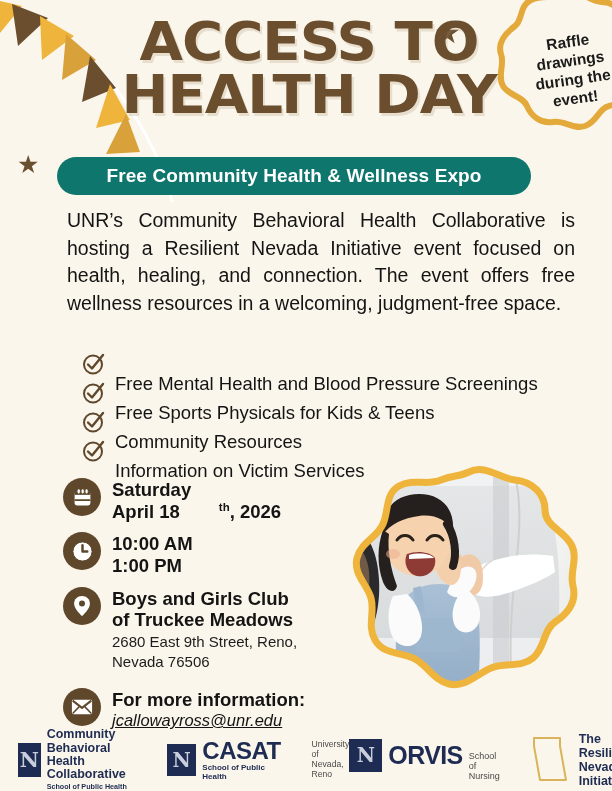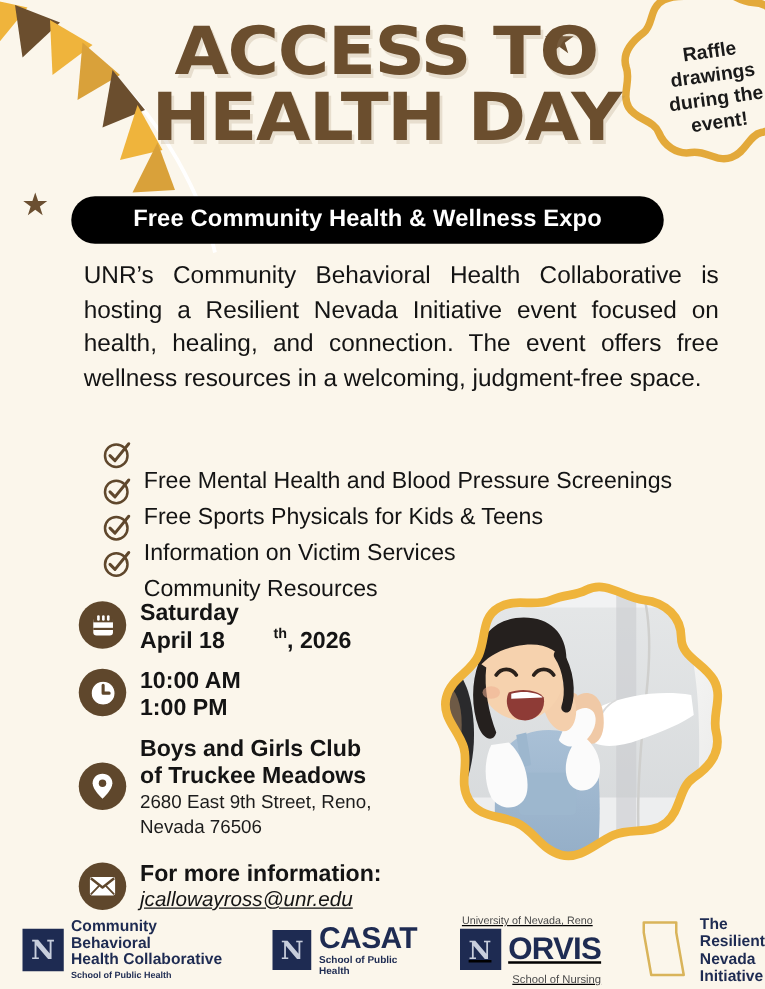--- a/index.html
+++ b/index.html
@@ -40,41 +40,41 @@
     letter-spacing:-1px;
     text-shadow:2px 3px 0 rgba(160,135,105,0.22);
     line-height:0.93;
   }
   .t1 { font-size:53px; transform:scaleX(1.06); }
   .t2 { font-size:53px; transform:scaleX(1.06); margin-top:4px; }
 
   
   .pill {
     position:absolute; left:57px; top:157px; width:474px; height:38px;
-    background:#000000; border-radius:19px;
+    background:#0f766e; border-radius:19px;
     display:flex; align-items:center; justify-content:center;
     color:#FFFFFF; font-weight:bold; font-size:19px; letter-spacing:0.1px;
   }
 
   
   .intro {
     position:absolute; left:67px; top:207px; width:508px;
     font-size:19.5px; line-height:1.42; color:#141414;
     text-align:justify;
   }
 
   
   .checklist { position:absolute; left:82px; top:351px; width:500px; }
   .check-row { display:flex; align-items:center; height:26px; margin-bottom:3px; }
   .check-icon { width:24px; height:24px; flex:0 0 24px; margin-right:9px; }
   .check-label { font-size:18.5px; color:#141414;margin-top:40px; }
 
   
   .details { position:absolute; left:63px; top:478px; width:300px; }
-  .det-row { display:flex; align-items:center; margin-bottom:10px; }
+  .det-row { display:flex; align-items:flex-start; margin-bottom:10px; }
   .det-icon {
     width:38px; height:38px; flex:0 0 38px; margin-right:11px;
     background:#5F472C; border-radius:50%;
     display:flex; align-items:center; justify-content:center;
   }
   .det-body { padding-top:1px; }
   .det-strong { font-weight:bold; font-size:18.5px; color:#141414; line-height:1.17; }
   .det-sub { font-size:15px; color:#1C1C1C; line-height:1.22; margin-top:2px; }
   .det-link { font-size:16.5px; color:#141414; text-decoration:underline; display:inline-block; margin-top:1px;font-style:italic; }
   sup.ord { font-size:0.62em; vertical-align:super;padding-left:39px; }
@@ -97,21 +97,21 @@
   .l-cbhc .nmark { width:34px; height:34px; font-size:21px; }
   .l-cbhc .logo-txt { margin-left:6px; font-size:12.5px; }
   .l-cbhc .sml { font-size:7.2px; font-weight:bold; margin-top:2px; }
 
   .l-casat { margin-left:30px; }
   .l-casat .nmark { width:32px; height:32px; font-size:20px; }
   .l-casat .logo-txt { margin-left:6px; }
   .l-casat .big { font-size:24px; letter-spacing:-0.5px; }
   .l-casat .sml { font-size:8px; font-weight:bold; margin-top:1px; }
 
-  .l-orvis { margin-left:26px; flex-direction:column; align-items:flex-start;text-decoration:underline; }
+  .l-orvis { margin-left:26px; flex-direction:row; align-items:flex-start; }
   .l-orvis .topline { font-size:8.6px; color:#4A4A4A; margin-left:2px; margin-bottom:2px; }
   .l-orvis .inner { display:flex; align-items:center; }
   .l-orvis .nmark { width:33px; height:33px; font-size:20px; }
   .l-orvis .big { font-size:25px; color:#1E2B52; font-weight:bold; letter-spacing:-0.6px; margin-left:6px; }
   .l-orvis .sml { font-size:9px; color:#4A4A4A; margin-left:6px; margin-top:2px; }
 
   .l-rni { margin-left:30px; }
   .l-rni .logo-txt { margin-left:7px; font-size:12.5px; line-height:1.12; }
 </style>
 </head>
@@ -187,28 +187,28 @@
         <circle cx="11" cy="12.5" r="9" fill="none" stroke="#5F472C" stroke-width="2"></circle>
         <path d="M6 12.5 L10 16.5 L21 3" fill="none" stroke="#5F472C" stroke-width="2.4" stroke-linecap="round" stroke-linejoin="round"></path>
       </svg>
       <span class="check-label">Free Sports Physicals for Kids &amp; Teens</span>
     </div>
     <div class="check-row">
       <svg class="check-icon" viewBox="0 0 24 24">
         <circle cx="11" cy="12.5" r="9" fill="none" stroke="#5F472C" stroke-width="2"></circle>
         <path d="M6 12.5 L10 16.5 L21 3" fill="none" stroke="#5F472C" stroke-width="2.4" stroke-linecap="round" stroke-linejoin="round"></path>
       </svg>
-      <span class="check-label">Information on Victim Services</span>
+      <span class="check-label">Community Resources</span>
     </div>
     <div class="check-row">
       <svg class="check-icon" viewBox="0 0 24 24">
         <circle cx="11" cy="12.5" r="9" fill="none" stroke="#5F472C" stroke-width="2"></circle>
         <path d="M6 12.5 L10 16.5 L21 3" fill="none" stroke="#5F472C" stroke-width="2.4" stroke-linecap="round" stroke-linejoin="round"></path>
       </svg>
-      <span class="check-label">Community Resources</span>
+      <span class="check-label">Information on Victim Services</span>
     </div>
   </div>
 
   <div class="photo-wrap">
     <svg viewBox="0 0 252 252">
       <defs>
         <clipPath id="scallopClip">
           <path d="M126,12
             C 142,4 156,18 172,20
             C 190,22 202,34 202,50

